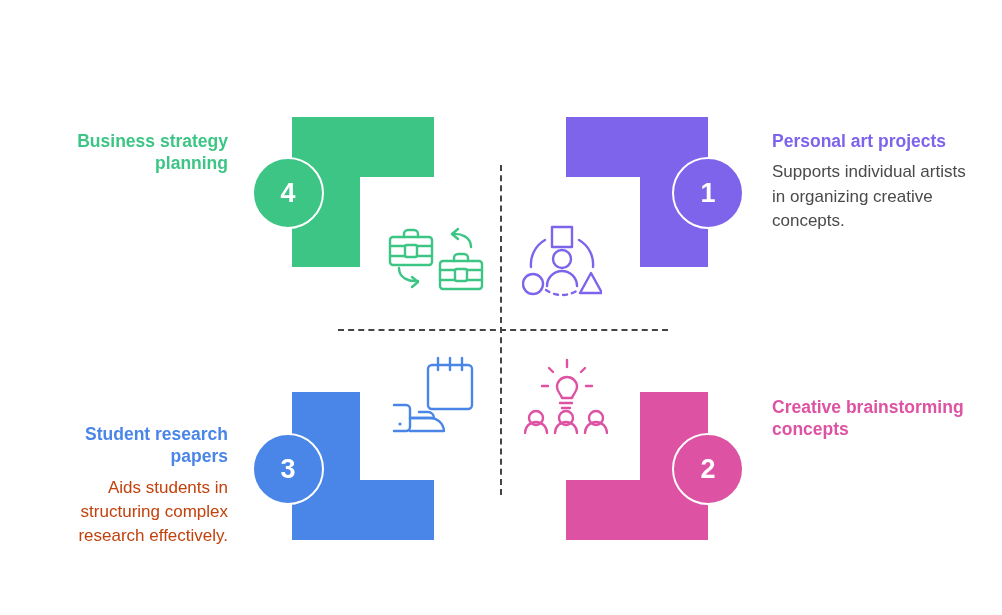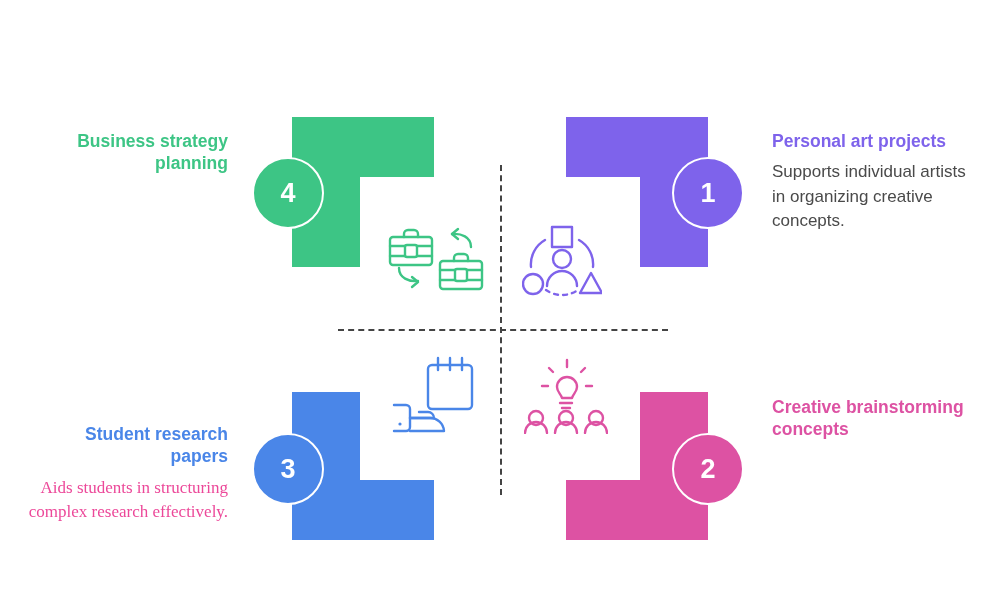--- a/index.html
+++ b/index.html
@@ -220,21 +220,21 @@
       </g>
     </svg>
   </div>
 
   <div class="num-circle" id="circle-3" style="background: rgb(74, 134, 232);">
     <span>3</span>
   </div>
 
   <div class="txt right-align" id="txt-bl">
     <h3 style="color: rgb(74, 134, 232);">Student research papers</h3>
-    <p style="color: #ec4899; font-family: Liberation Serif, serif;">Aids students in structuring complex research effectively.</p>
+    <p style="color: #c2410c;">Aids students in structuring complex research effectively.</p>
   </div>
 
   <div class="block" id="block-br">
     <div class="bar-h" style="background: rgb(221, 82, 163);"></div>
     <div class="bar-v" style="background: rgb(221, 82, 163);"></div>
   </div>
 
   <div class="icon-wrap" id="icon-br">
     <svg width="84" height="78" viewBox="0 0 84 78" fill="none">
       <g stroke="#dd52a3" stroke-width="2.4" stroke-linecap="round" stroke-linejoin="round">

